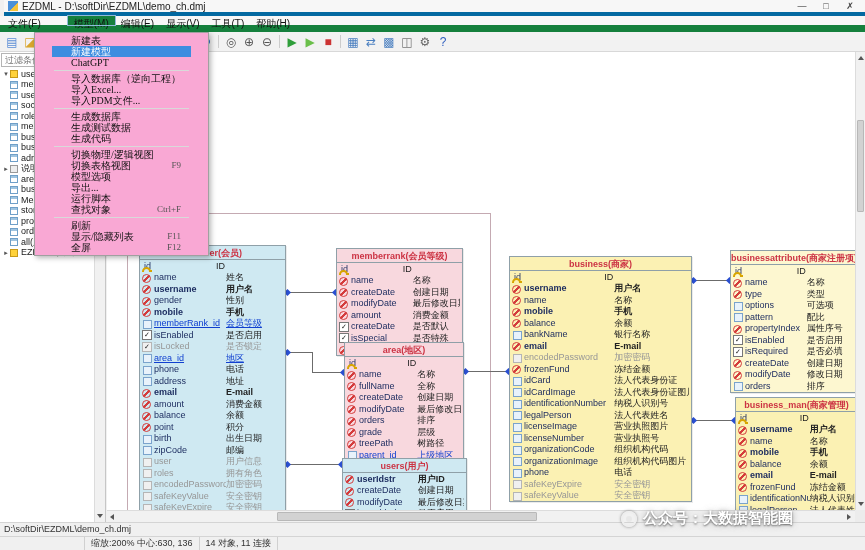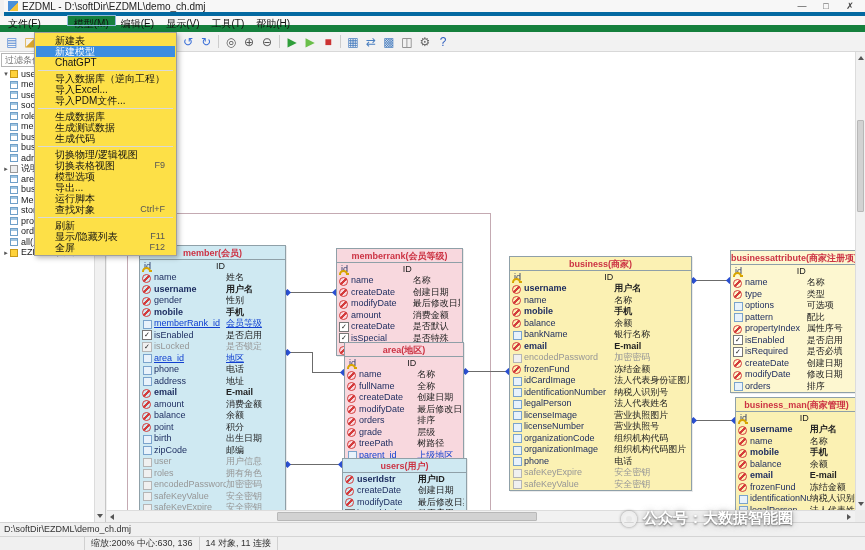--- a/index.html
+++ b/index.html
@@ -69,21 +69,21 @@
 .fcn{font-size:9px;color:#222;flex:1;overflow:hidden;line-height:10px;}
 .b{font-weight:bold;}
 .fk{color:#1040d0 !important;text-decoration:underline;}
 .g{color:#979797 !important;}
 
 
 .lseg{position:absolute;background:#6b6b6b;}
 .lmark{position:absolute;width:5px;height:5px;background:#2a4fd0;transform:rotate(45deg);}
 
 
-.menu{position:absolute;left:34px;top:32px;background:#fde047;border:1px solid #a0a0a0;box-shadow:2px 2px 5px rgba(0,0,0,0.28);z-index:300;padding:2px 1px;min-width:106px;}
+.menu{position:absolute;left:34px;top:32px;background:#f9a8d4;border:1px solid #a0a0a0;box-shadow:2px 2px 5px rgba(0,0,0,0.28);z-index:300;padding:2px 17px;min-width:106px;font-family:Liberation Serif, serif;}
 .menu-item{display:flex;align-items:center;height:11px;padding:0 10px 0 19px;font-size:10px;white-space:nowrap;color:#111;}
 .menu-item.hl{background:#3d8de0;color:#fff;}
 .menu-label{flex:none;line-height:11px;}
 .menu-sc{margin-left:auto;padding-left:14px;color:#555;font-size:9px;line-height:11px;}
 .menu-sep{height:1px;background:#d9d9d9;margin:2px 2px;}
 
 
 .pathbar{position:absolute;left:0;right:0;bottom:14px;height:14px;background:#f0f0f0;border-top:1px solid #d4d4d4;font-size:9px;line-height:13px;padding-left:4px;color:#333;white-space:nowrap;}
 .statusbar{position:absolute;left:0;right:0;bottom:0;height:14px;background:#f0f0f0;border-top:1px solid #d4d4d4;display:flex;font-size:9px;line-height:13px;color:#333;}
 .sb-cell{border-right:1px solid #d0d0d0;padding:0 6px;white-space:nowrap;}
@@ -588,20 +588,25 @@
           <div class="fname g">encodedPassword</div>
           <div class="fcn g">加密密码</div>
         </div>
         <div class="frow">
           <div class="fic ic-req"></div>
           <div class="fname">frozenFund</div>
           <div class="fcn">冻结金额</div>
         </div>
         <div class="frow">
           <div class="fic ic-fld"></div>
+          <div class="fname">idCard</div>
+          <div class="fcn">法人代表身份证</div>
+        </div>
+        <div class="frow">
+          <div class="fic ic-fld"></div>
           <div class="fname">idCardImage</div>
           <div class="fcn">法人代表身份证图片</div>
         </div>
         <div class="frow">
           <div class="fic ic-fld"></div>
           <div class="fname">identificationNumber</div>
           <div class="fcn">纳税人识别号</div>
         </div>
         <div class="frow">
           <div class="fic ic-fld"></div>

